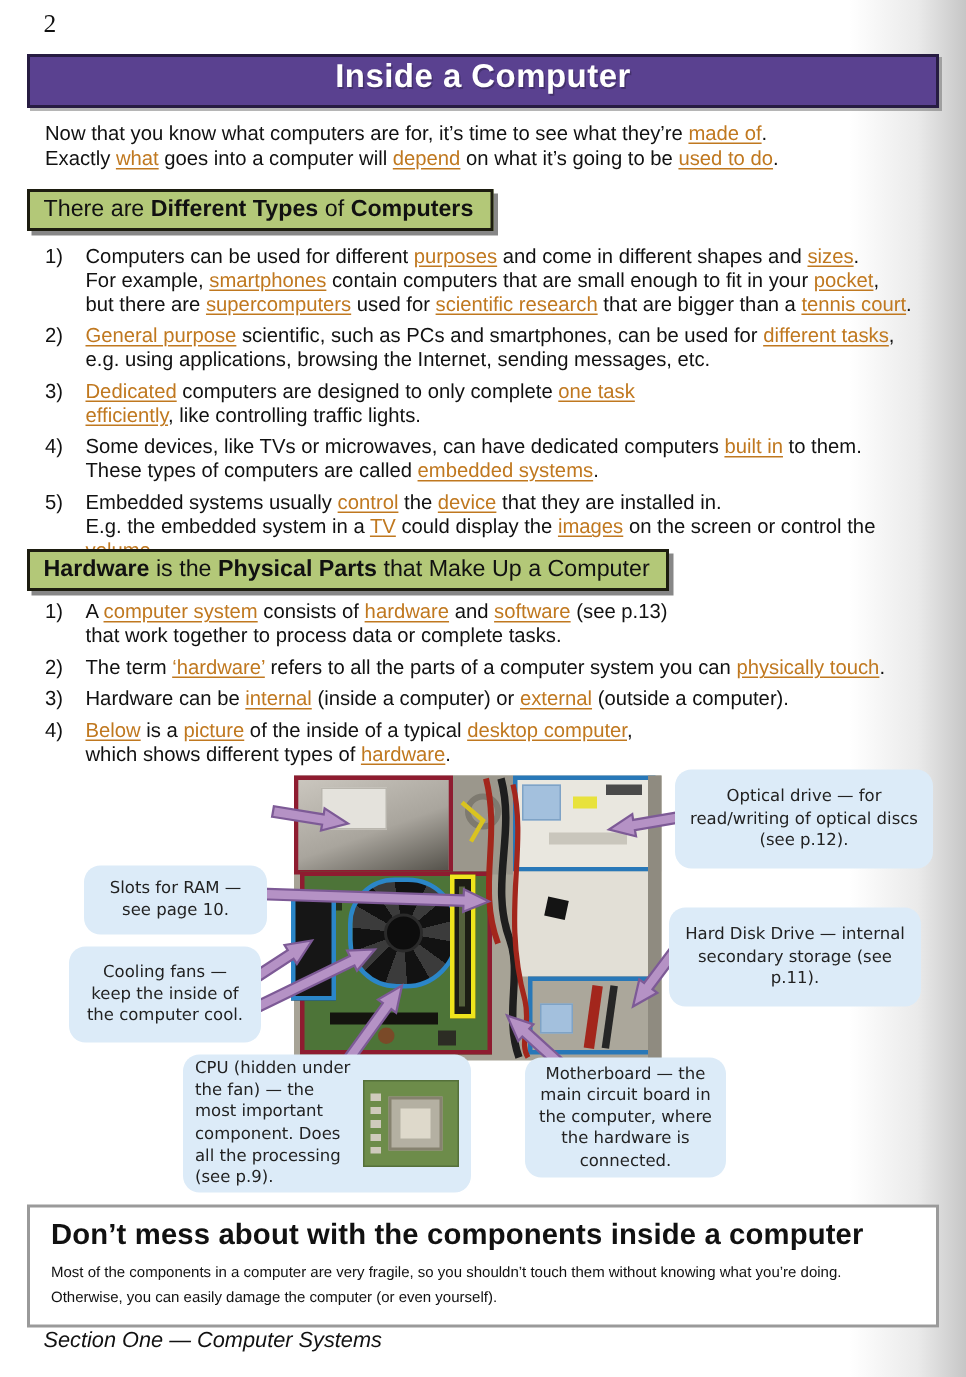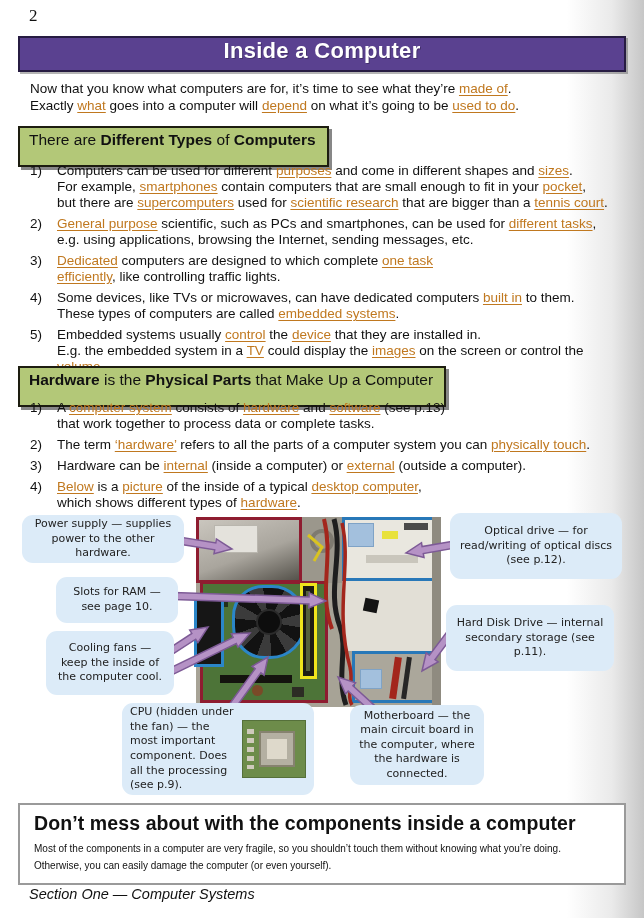--- a/index.html
+++ b/index.html
@@ -14,21 +14,21 @@
     position:absolute;left:18px;top:36px;width:608px;height:36px;box-sizing:border-box;
     background:var(--purple);border:2px solid #271c42;box-shadow:2px 2px 0 rgba(90,90,90,.45);
     display:flex;align-items:flex-start;justify-content:center;
   }
   .banner .t{color:#fff;font-weight:bold;font-size:22px;letter-spacing:.3px;text-shadow:1px 1px 0 rgba(0,0,0,.25);}
   .intro{position:absolute;left:30px;top:80px;font-size:13.5px;line-height:17px;}
   
   .gh{
     position:absolute;left:18px;display:inline-block;box-sizing:border-box;
     background:var(--green);border:2px solid #1d1d10;box-shadow:3px 3px 0 rgba(70,70,70,.65);
-    padding:3px 11px 16px 9px;font-size:15.5px;white-space:nowrap;
+    padding:3px 11px 3px 9px;font-size:15.5px;white-space:nowrap;
   }
   .gh .bold{font-weight:bold;}
   #gh1{top:126px;} #gh2{top:366px;}
   
   .list{position:absolute;left:30px;width:600px;font-size:13.5px;line-height:16px;}
   #list1{top:163px;} #list2{top:400px;}
   .li{display:flex;margin-bottom:5px;}
   .num{flex:none;width:27px;}
   .itxt{flex:1;}
   .lnk{color:var(--link);text-decoration:underline;text-underline-offset:2px;text-align:center;}
@@ -118,21 +118,21 @@
     <div class="li">
       <span class="num">1)</span>
       <span class="itxt"><span>Computers can be used for different </span><span class="lnk">purposes</span><span> and come in different shapes and </span><span class="lnk">sizes</span><span>.</span><br><span>For example, </span><span class="lnk">smartphones</span><span> contain computers that are small enough to fit in your </span><span class="lnk">pocket</span><span>,</span><br><span>but there are </span><span class="lnk">supercomputers</span><span> used for </span><span class="lnk">scientific research</span><span> that are bigger than a </span><span class="lnk">tennis court</span><span>.</span></span>
     </div>
     <div class="li">
       <span class="num">2)</span>
       <span class="itxt"><span class="lnk">General purpose</span><span> scientific, such as PCs and smartphones, can be used for </span><span class="lnk">different tasks</span><span>,</span><br><span>e.g. using applications, browsing the Internet, sending messages, etc.</span></span>
     </div>
     <div class="li">
       <span class="num">3)</span>
-      <span class="itxt"><span class="lnk">Dedicated</span><span> computers are designed to which complete </span><span class="lnk">one task</span><br><span class="lnk">efficiently</span><span>, like controlling traffic lights.</span></span>
+      <span class="itxt"><span class="lnk">Dedicated</span><span> computers are designed to only complete </span><span class="lnk">one task</span><br><span class="lnk">efficiently</span><span>, like controlling traffic lights.</span></span>
     </div>
     <div class="li">
       <span class="num">4)</span>
       <span class="itxt"><span>Some devices, like TVs or microwaves, can have dedicated computers </span><span class="lnk">built in</span><span> to them.</span><br><span>These types of computers are called </span><span class="lnk">embedded systems</span><span>.</span></span>
     </div>
     <div class="li">
       <span class="num">5)</span>
       <span class="itxt"><span>Embedded systems usually </span><span class="lnk">control</span><span> the </span><span class="lnk">device</span><span> that they are installed in.</span><br><span>E.g. the embedded system in a </span><span class="lnk">TV</span><span> could display the </span><span class="lnk">images</span><span> on the screen or control the </span><span class="lnk">volume</span><span>.</span></span>
     </div>
   </div>
@@ -200,21 +200,20 @@
         <polygon points="181.4,39.5 214.7,44.8 214.0,48.7 232.0,44.0 216.4,33.9 215.8,37.9 182.6,32.5" fill="#b592c5" stroke="#7d5a96" stroke-width="1.5"></polygon>
         <polygon points="173.9,94.5 308.9,98.9 308.8,102.9 326.0,96.0 309.3,87.9 309.1,91.9 174.1,87.5" fill="#b592c5" stroke="#7d5a96" stroke-width="1.5"></polygon>
         <polygon points="163.9,154.9 195.7,134.2 197.9,137.6 208.0,122.0 189.7,125.0 191.8,128.4 160.1,149.1" fill="#b592c5" stroke="#7d5a96" stroke-width="1.5"></polygon>
         <polygon points="173.5,169.1 236.3,138.6 238.0,142.2 250.0,128.0 231.4,128.7 233.2,132.3 170.5,162.9" fill="#b592c5" stroke="#7d5a96" stroke-width="1.5"></polygon>
         <polygon points="228.8,212.1 260.9,167.8 264.1,170.2 268.0,152.0 252.0,161.4 255.2,163.7 223.2,207.9" fill="#b592c5" stroke="#7d5a96" stroke-width="1.5"></polygon>
         <polygon points="384.4,209.4 352.9,180.8 355.6,177.9 338.0,172.0 345.5,189.0 348.2,186.0 379.6,214.6" fill="#b592c5" stroke="#7d5a96" stroke-width="1.5"></polygon>
         <polygon points="451.4,36.6 422.1,41.6 421.5,37.7 406.0,48.0 424.0,52.5 423.3,48.5 452.6,43.4" fill="#b592c5" stroke="#7d5a96" stroke-width="1.5"></polygon>
         <polygon points="455.2,115.9 429.4,150.3 426.2,147.9 422.0,166.0 438.2,156.9 435.0,154.5 460.8,120.1" fill="#b592c5" stroke="#7d5a96" stroke-width="1.5"></polygon>
       </svg>
 
-    <div class="callout" id="co-psu">Power supply — supplies power to the other hardware.</div>
     <div class="callout" id="co-ram">Slots for RAM — see page 10.</div>
     <div class="callout" id="co-cool">Cooling fans — keep the inside of the computer cool.</div>
     <div class="callout" id="co-opt">Optical drive — for read/writing of optical discs (see p.12).</div>
     <div class="callout" id="co-hdd">Hard Disk Drive — internal secondary storage (see p.11).</div>
 
     <div class="callout" id="co-cpu">
       <span class="ct">CPU (hidden under the fan) — the most important component. Does all the processing (see p.9).</span>
       <span class="cpuimg">
         <span class="abs sock"></span>
         <span class="abs die"></span>

